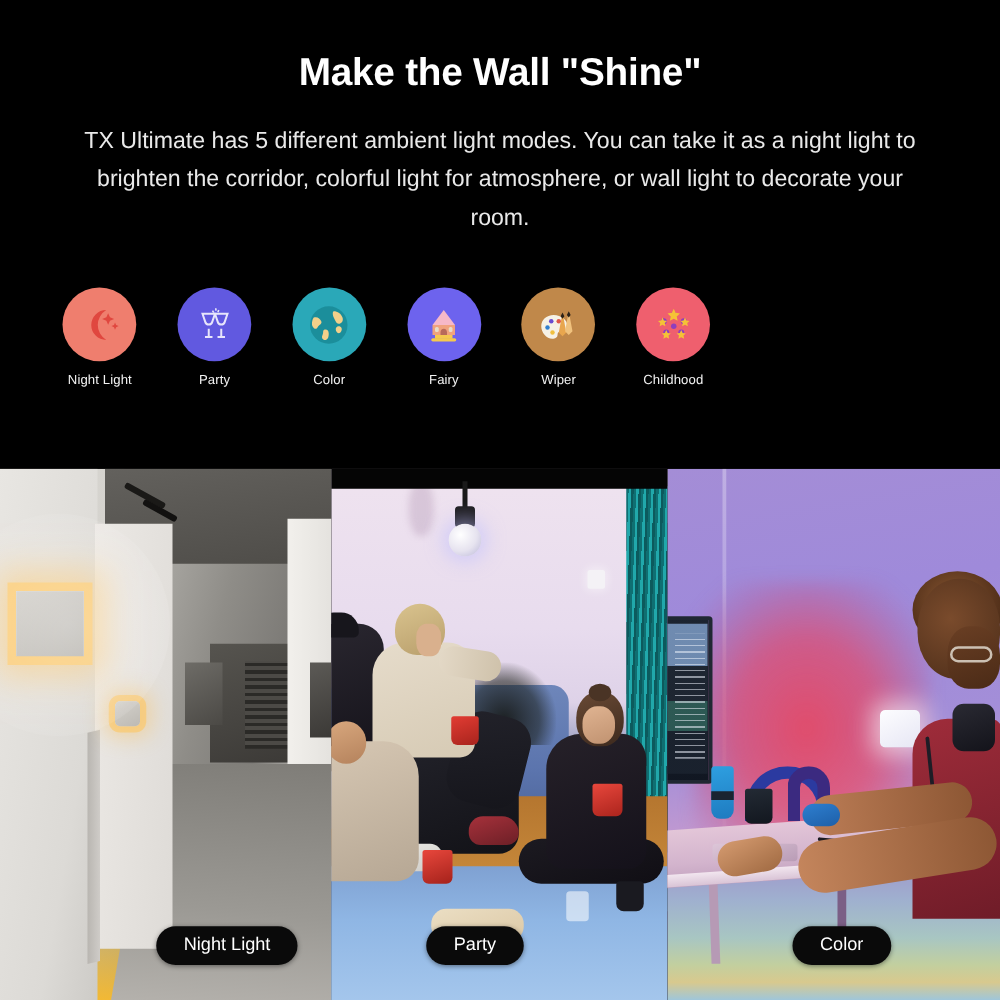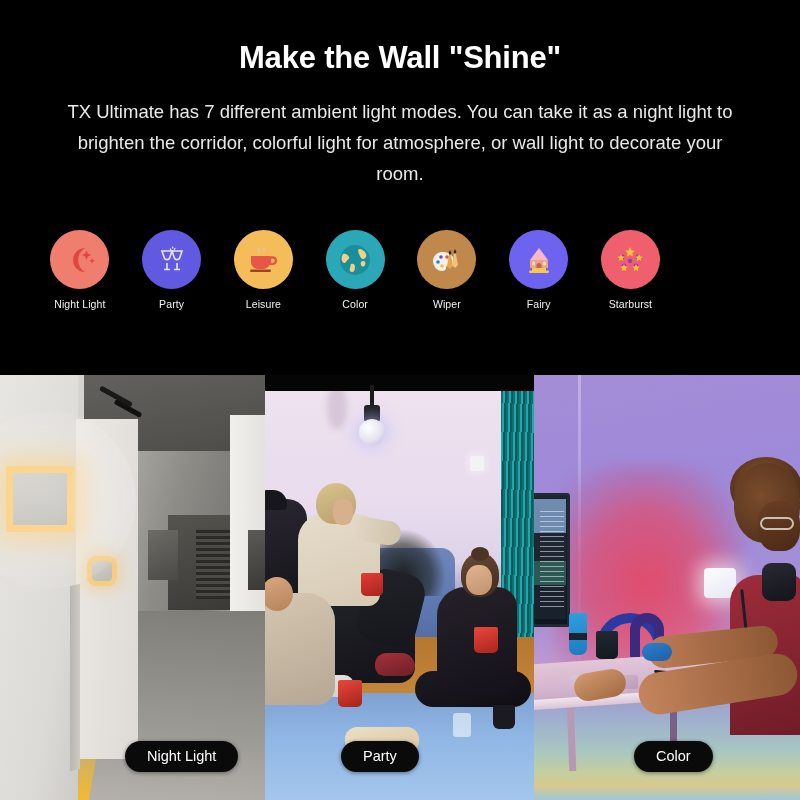--- a/index.html
+++ b/index.html
@@ -242,21 +242,21 @@
   .cl-cable { position:absolute; left:120px; top:300px; width:120px; height:3px;
     background:#1a1a22; border-radius:2px; transform:rotate(5deg); }
 </style>
 </head>
 <body>
 
 <div id="page">
 
   <section class="hero">
     <h1 class="hero-title">Make the Wall "Shine"</h1>
-    <p class="hero-sub">TX Ultimate has 7 different ambient light modes. You can take it as a night light to brighten the corridor, colorful light for atmosphere, or wall light to decorate your room.</p>
+    <p class="hero-sub">TX Ultimate has 5 different ambient light modes. You can take it as a night light to brighten the corridor, colorful light for atmosphere, or wall light to decorate your room.</p>
 
     <div class="modes">
 
       <div class="mode">
         <div class="mode-circle" style="background:#ef7e6e">
           <span>
             <svg width="38" height="38" viewBox="0 0 38 38">
               <path d="M24 7a12 12 0 1 0 0 24 14 14 0 0 1 0-24z" fill="#e0473f"></path>
               <path d="M25.5 9.5l1.5 3.2 3.3 1.4-3.3 1.5-1.5 3.2-1.4-3.2-3.4-1.5 3.4-1.4z" fill="#e0473f"></path>
               <path d="M31 17l.9 2 2 .8-2 .9-.9 2-.8-2-2-.9 2-.8z" fill="#e0473f"></path>
@@ -274,84 +274,71 @@
               <path d="M14 22v6M11 28.5h6"></path>
               <path d="M19 10h10l-2.2 6.5a2.9 2.9 0 0 1-5.6 0z"></path>
               <path d="M24 22v6M21 28.5h6"></path>
               <path d="M17 7.5l1 1.6M22 7l-.7 1.8M19.6 5.6l.2 1.9" stroke-width="1.3"></path>
             </svg>
           </span>
         </div>
         <div class="mode-label">Party</div>
       </div>
 
-      <div class="mode">
-        <div class="mode-circle" style="background:#f5bd5a">
-          <span>
-            <svg width="38" height="38" viewBox="0 0 38 38">
-              <path d="M15 7c-1.2 2 1.2 3 0 5M20 6c-1.2 2 1.2 3 0 5" stroke="#e0c89a" stroke-width="1.5" fill="none"></path>
-              <path d="M7 15h19v6a7 7 0 0 1-7 7h-5a7 7 0 0 1-7-7z" fill="#e8564a"></path>
-              <path d="M26 16.5h2.8a3.2 3.2 0 0 1 0 6.4H26z" fill="none" stroke="#e8564a" stroke-width="2.4"></path>
-              <rect x="6" y="28.5" width="21" height="2.6" rx="1.3" fill="#9b4620"></rect>
-            </svg>
-          </span>
-        </div>
-        <div class="mode-label">Leisure</div>
-      </div>
 
       <div class="mode">
         <div class="mode-circle" style="background:#2aa8b8">
           <span>
             <svg width="40" height="40" viewBox="0 0 40 40">
               <circle cx="20" cy="20" r="15" fill="#1b8e9b"></circle>
               <path d="M8 14c3-1 5 1 6 3s-2 3-3 5-3 1-4-1 0-6 1-7z" fill="#f3d08a"></path>
               <path d="M16 24c2-1 4 0 4 3s-1 5-3 5-3-2-2-4 0-3 1-4z" fill="#f3d08a"></path>
               <path d="M24 9c3 0 6 2 7 5s-1 5-3 5-3-3-4-5-1-5 0-5z" fill="#f3d08a"></path>
               <path d="M28 21c2 0 3 2 2 4s-3 2-4 0 0-4 2-4z" fill="#f3d08a"></path>
             </svg>
           </span>
         </div>
         <div class="mode-label">Color</div>
       </div>
 
+
+      <div class="mode">
+        <div class="mode-circle" style="background:#6d63ee">
+          <span>
+            <svg width="38" height="38" viewBox="0 0 38 38">
+              <path d="M19 7l9 12H10z" fill="#f6b8c8"></path>
+              <rect x="10" y="19" width="18" height="8" fill="#f0a27e"></rect>
+              <path d="M12 27h14v3H12z" fill="#f5c94e"></path>
+              <rect x="9" y="29.5" width="20" height="2.6" rx="1.3" fill="#f5c94e"></rect>
+              <path d="M19 22c1.6 0 2.6 1.2 2.6 3v2h-5.2v-2c0-1.8 1-3 2.6-3z" fill="#b86a5a"></path>
+              <rect x="12" y="20.5" width="3" height="4" rx="1.2" fill="#e8dcc8"></rect>
+              <rect x="23" y="20.5" width="3" height="4" rx="1.2" fill="#e8dcc8"></rect>
+            </svg>
+          </span>
+        </div>
+        <div class="mode-label">Fairy</div>
+      </div>
 
       <div class="mode">
         <div class="mode-circle" style="background:#c0884a">
           <span>
             <svg width="38" height="38" viewBox="0 0 38 38">
               <path d="M15 11c6 0 11 4 11 9 0 3-3 4-5 4s-3 1-3 3-2 3-4 3c-5 0-9-5-9-10s4-9 10-9z" fill="#f6f1e6"></path>
               <circle cx="13" cy="16" r="1.8" fill="#6a4bd0"></circle>
               <circle cx="10" cy="21" r="1.8" fill="#2f7fd0"></circle>
               <circle cx="14" cy="25" r="1.8" fill="#f0c040"></circle>
               <circle cx="19" cy="16" r="1.8" fill="#e0564a"></circle>
               <path d="M22 9l3 16-3 3-3-3z" fill="#e8a64e"></path>
               <path d="M22 9l1.5 3-1.5 2-1.5-2z" fill="#2a2118"></path>
               <path d="M27 8l3 16-3 3-3-3z" fill="#f0c27e"></path>
               <path d="M27 8l1.5 3-1.5 2-1.5-2z" fill="#2a2118"></path>
             </svg>
           </span>
         </div>
         <div class="mode-label">Wiper</div>
-      </div>
-
-      <div class="mode">
-        <div class="mode-circle" style="background:#6d63ee">
-          <span>
-            <svg width="38" height="38" viewBox="0 0 38 38">
-              <path d="M19 7l9 12H10z" fill="#f6b8c8"></path>
-              <rect x="10" y="19" width="18" height="8" fill="#f0a27e"></rect>
-              <path d="M12 27h14v3H12z" fill="#f5c94e"></path>
-              <rect x="9" y="29.5" width="20" height="2.6" rx="1.3" fill="#f5c94e"></rect>
-              <path d="M19 22c1.6 0 2.6 1.2 2.6 3v2h-5.2v-2c0-1.8 1-3 2.6-3z" fill="#b86a5a"></path>
-              <rect x="12" y="20.5" width="3" height="4" rx="1.2" fill="#e8dcc8"></rect>
-              <rect x="23" y="20.5" width="3" height="4" rx="1.2" fill="#e8dcc8"></rect>
-            </svg>
-          </span>
-        </div>
-        <div class="mode-label">Fairy</div>
       </div>
 
       <div class="mode">
         <div class="mode-circle" style="background:#ef5f6e">
           <span>
             <svg width="40" height="40" viewBox="0 0 40 40">
               <g fill="#8e3fbe">
                 <circle cx="20" cy="12" r="2.4"></circle>
                   <circle cx="28" cy="17" r="2.4"></circle>
                 <circle cx="12" cy="17" r="2.4"></circle>
@@ -362,21 +349,21 @@
               <g fill="#f5c236">
                 <path d="M20 7l1.5 3.2 3.5.5-2.6 2.4.7 3.5-3.1-1.7-3.1 1.7.7-3.5-2.6-2.4 3.5-.5z"></path>
                 <path d="M11 14l1.1 2.3 2.5.4-1.8 1.7.5 2.5-2.3-1.2-2.3 1.2.5-2.5-1.8-1.7 2.5-.4z"></path>
                 <path d="M29 14l1.1 2.3 2.5.4-1.8 1.7.5 2.5-2.3-1.2-2.3 1.2.5-2.5-1.8-1.7 2.5-.4z"></path>
                 <path d="M14 24l1.1 2.3 2.5.4-1.8 1.7.5 2.5-2.3-1.2-2.3 1.2.5-2.5-1.8-1.7 2.5-.4z"></path>
                 <path d="M26 24l1.1 2.3 2.5.4-1.8 1.7.5 2.5-2.3-1.2-2.3 1.2.5-2.5-1.8-1.7 2.5-.4z"></path>
               </g>
             </svg>
           </span>
         </div>
-        <div class="mode-label">Starburst</div>
+        <div class="mode-label">Childhood</div>
       </div>
 
     </div>
   </section>
 
   <section class="photos">
 
     <div class="panel p1">
       <div class="corridor">
         <div class="cor-leftwall"></div>

